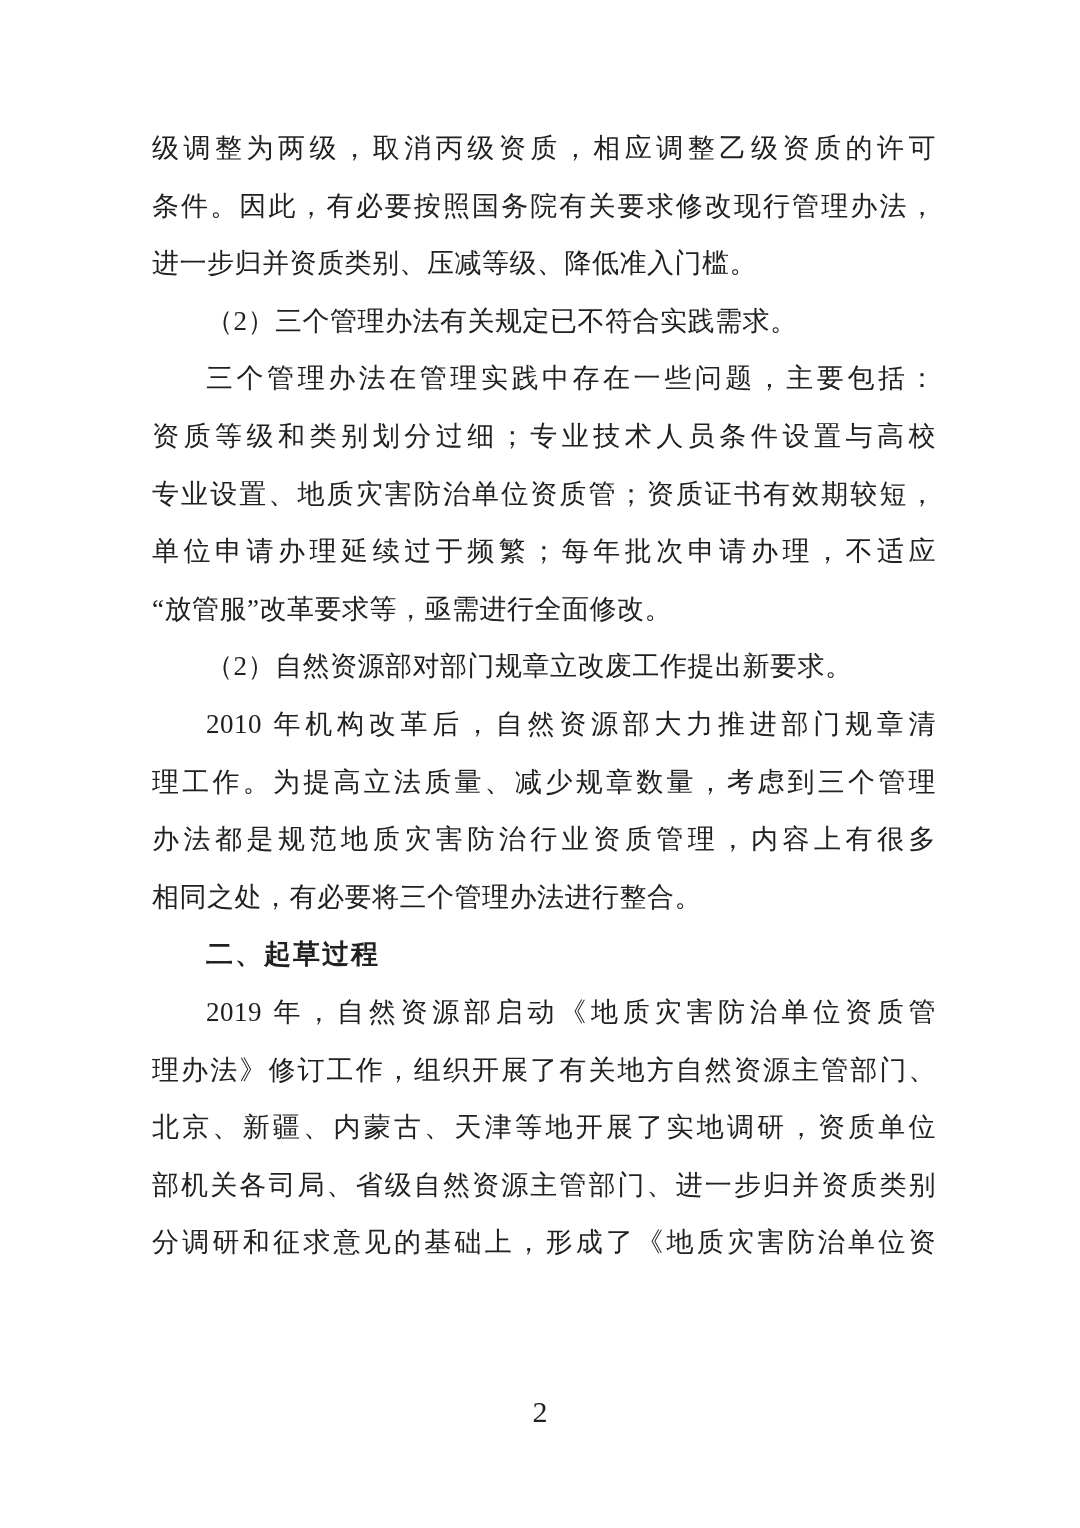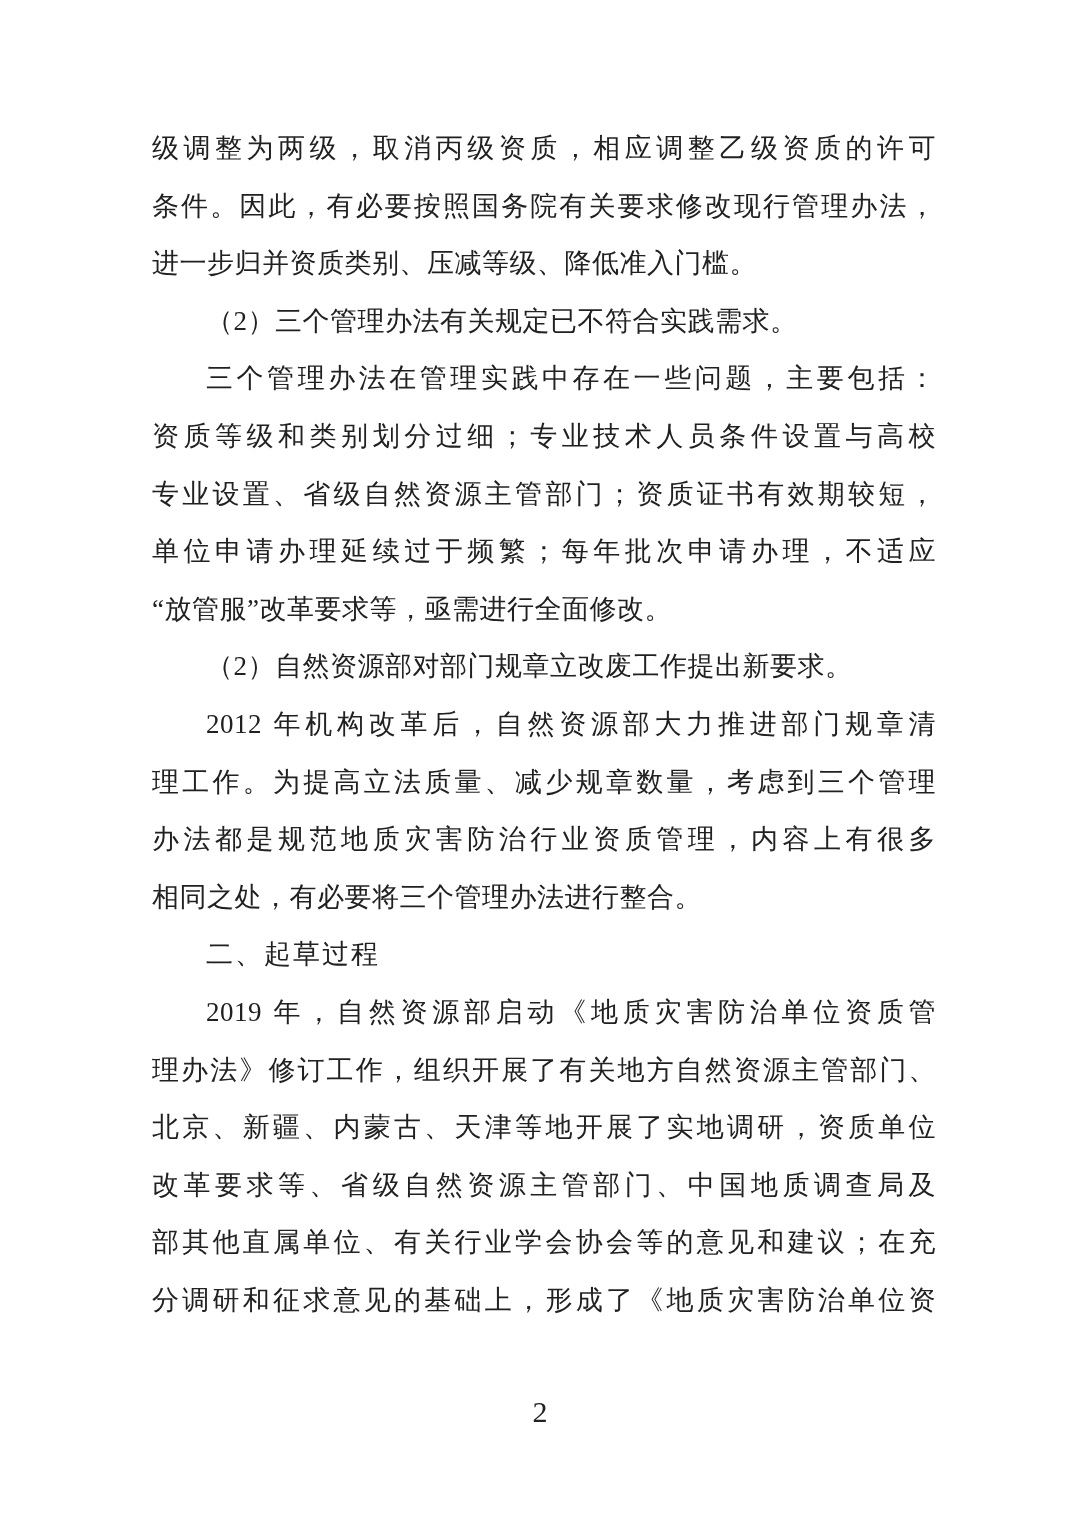--- a/index.html
+++ b/index.html
@@ -34,21 +34,21 @@
     white-space: normal;
     text-align: justify;
     text-align-last: justify;
     text-justify: inter-character;
   }
   .line.indent {
     text-indent: 2em;
   }
   .line.bold {
     font-family: "Liberation Sans", "DejaVu Sans", sans-serif;
-    font-weight: 400;
+    font-weight: 700;
     letter-spacing: 2px;
   }
   .page-number {
     position: absolute;
     left: 0;
     top: 1392px;
     width: 100%;
     text-align: center;
     font-size: 30px;
     line-height: 40px;
@@ -60,30 +60,29 @@
 <body>
 
 <div class="page">
   <div class="text-block">
       <div class="line justify">级调整为两级，取消丙级资质，相应调整乙级资质的许可</div>
       <div class="line justify">条件。因此，有必要按照国务院有关要求修改现行管理办法，</div>
       <div class="line">进一步归并资质类别、压减等级、降低准入门槛。</div>
       <div class="line indent">（2）三个管理办法有关规定已不符合实践需求。</div>
       <div class="line indent justify">三个管理办法在管理实践中存在一些问题，主要包括：</div>
       <div class="line justify">资质等级和类别划分过细；专业技术人员条件设置与高校</div>
-      <div class="line justify">专业设置、省级自然资源主管部门；资质证书有效期较短，</div>
+      <div class="line justify">专业设置、地质灾害防治单位资质管；资质证书有效期较短，</div>
       <div class="line justify">单位申请办理延续过于频繁；每年批次申请办理，不适应</div>
       <div class="line">“放管服”改革要求等，亟需进行全面修改。</div>
       <div class="line indent">（2）自然资源部对部门规章立改废工作提出新要求。</div>
-      <div class="line indent justify">2012 年机构改革后，自然资源部大力推进部门规章清</div>
+      <div class="line indent justify">2010 年机构改革后，自然资源部大力推进部门规章清</div>
       <div class="line justify">理工作。为提高立法质量、减少规章数量，考虑到三个管理</div>
       <div class="line justify">办法都是规范地质灾害防治行业资质管理，内容上有很多</div>
       <div class="line">相同之处，有必要将三个管理办法进行整合。</div>
       <div class="line indent bold">二、起草过程</div>
       <div class="line indent justify">2019 年，自然资源部启动《地质灾害防治单位资质管</div>
       <div class="line justify">理办法》修订工作，组织开展了有关地方自然资源主管部门、</div>
       <div class="line justify">北京、新疆、内蒙古、天津等地开展了实地调研，资质单位</div>
-      <div class="line justify">改革要求等、省级自然资源主管部门、中国地质调查局及</div>
-      <div class="line justify">部其他直属单位、有关行业学会协会等的意见和建议；在充</div>
+      <div class="line justify">部机关各司局、省级自然资源主管部门、进一步归并资质类别</div>
       <div class="line justify">分调研和征求意见的基础上，形成了《地质灾害防治单位资</div>
     </div>
   <div class="page-number">2</div>
 </div>
 
 </body></html>

